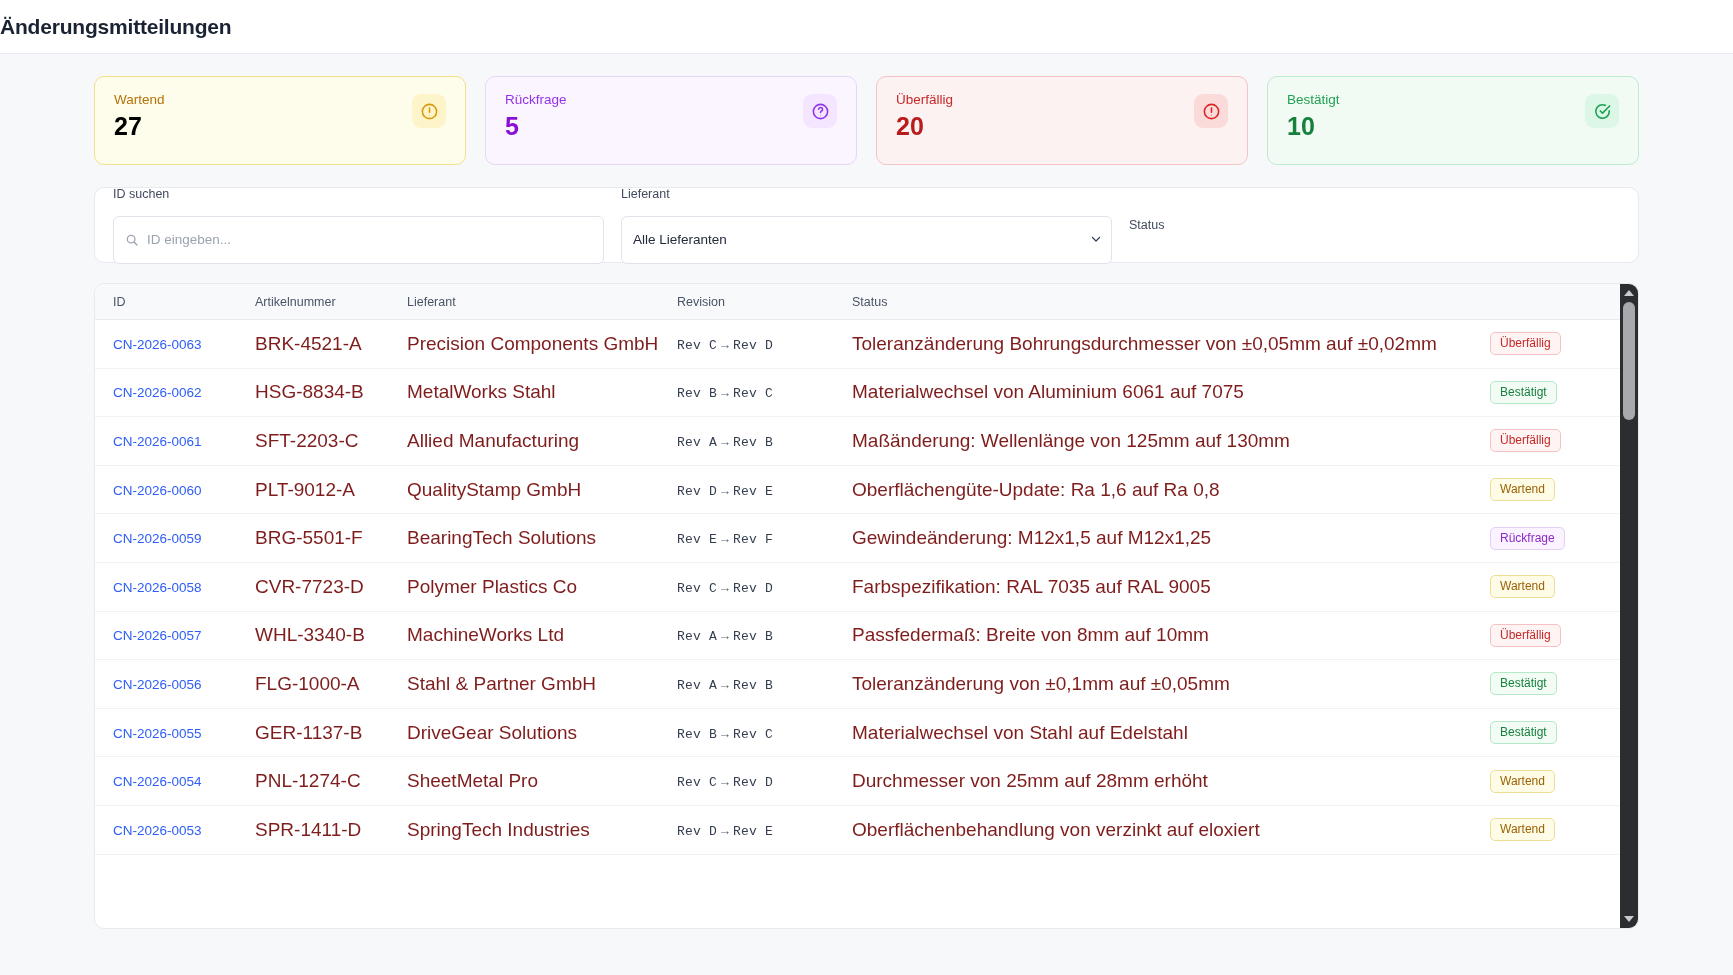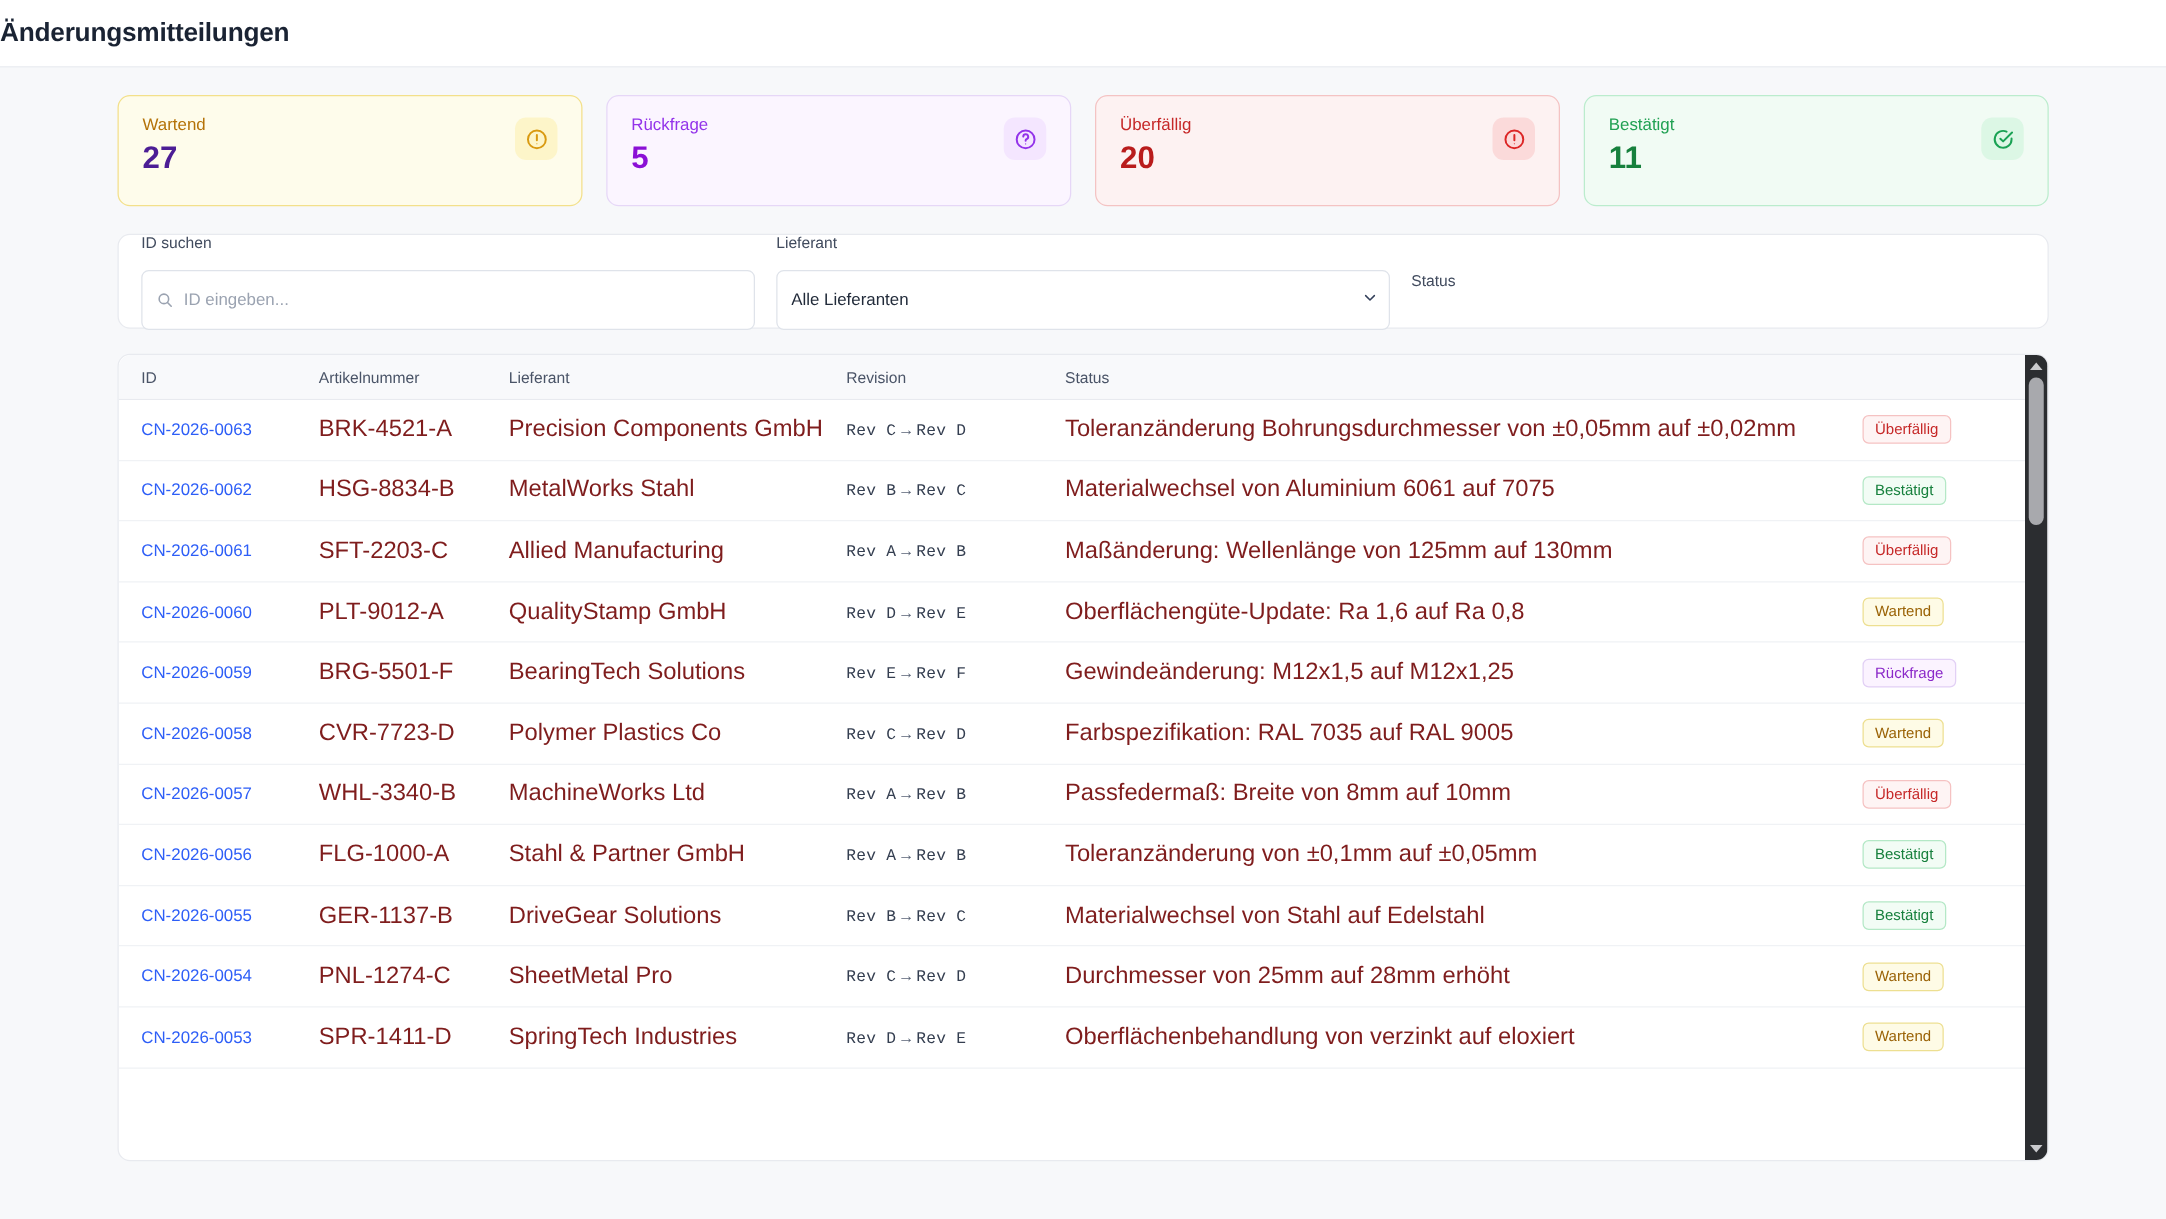--- a/index.html
+++ b/index.html
@@ -54,21 +54,21 @@
   .stat-value { font-size: 25px; font-weight: 700; line-height: 1; }
   .stat-icon {
     width: 34px; height: 34px;
     border-radius: 9px;
     display: flex; align-items: center; justify-content: center;
     margin-top: 2px;
   }
 
   .card-wartend { background: #fefceb; border-color: #f3e08a; }
   .card-wartend .stat-label { color: #b47208; }
-  .card-wartend .stat-value { color: #4c1d95; }
+  .card-wartend .stat-value { color: #000000; }
   .card-wartend .stat-icon { background: #fdf5c9; }
 
   .card-rueckfrage { background: #fbf5ff; border-color: #e6d7f7; }
   .card-rueckfrage .stat-label { color: #9333ea; }
   .card-rueckfrage .stat-value { color: #8b10d6; }
   .card-rueckfrage .stat-icon { background: #f4e6ff; }
 
   .card-ueberfaellig { background: #fdf2f2; border-color: #f4c3c3; }
   .card-ueberfaellig .stat-label { color: #c62828; }
   .card-ueberfaellig .stat-value { color: #b91c1c; }
@@ -285,21 +285,21 @@
             <circle cx="12" cy="12" r="9"></circle>
             <line x1="12" y1="7.5" x2="12" y2="13"></line>
             <circle cx="12" cy="16.4" r="0.6" fill="#dc2626" stroke="none"></circle>
           </svg>
       </span>
     </div>
 
     <div class="stat-card card-bestaetigt">
       <div class="stat-texts">
         <span class="stat-label">Bestätigt</span>
-        <span class="stat-value">11</span>
+        <span class="stat-value">10</span>
       </div>
       <span class="stat-icon">
         <svg width="19" height="19" viewBox="0 0 24 24" fill="none" stroke="#1aa254" stroke-width="2" stroke-linecap="round" stroke-linejoin="round">
             <path d="M20.5 11.2V12a8.5 8.5 0 1 1-5-7.8"></path>
             <polyline points="21 5 12 14 9.2 11.3"></polyline>
           </svg>
       </span>
     </div>
 
   </div>

